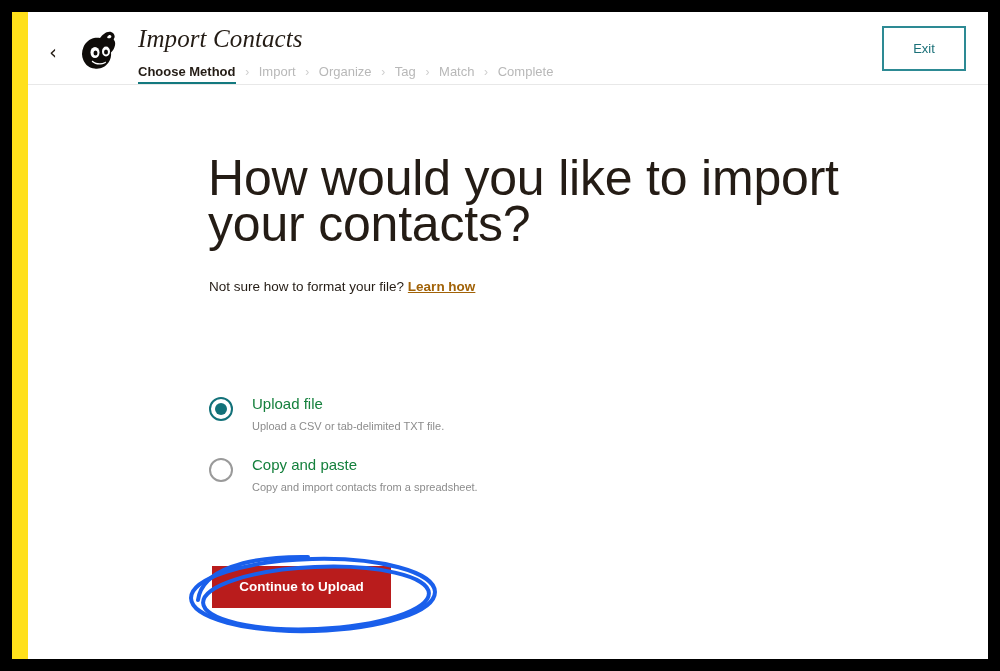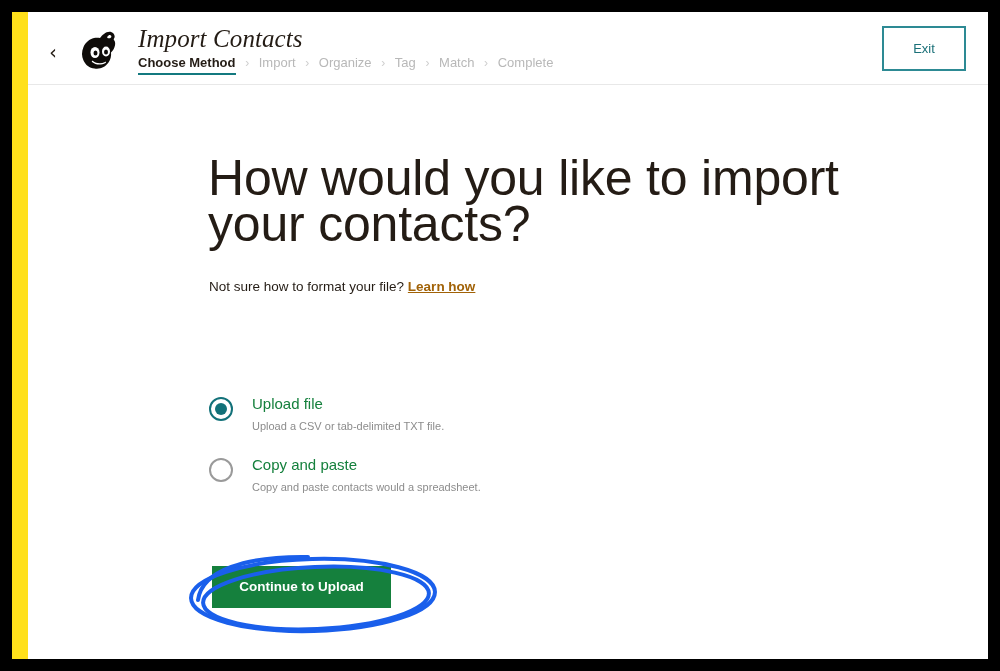--- a/index.html
+++ b/index.html
@@ -86,21 +86,21 @@
   .page-title {
     font-family: "Liberation Serif", serif;
     font-size: 25px;
     line-height: 30px;
     color: #241c15;
     letter-spacing: 0.1px;
     white-space: nowrap;
     font-style: italic;
   }
   .breadcrumb {
-    margin-top: 0;
+    margin-top: 9px;
     font-size: 13px;
     line-height: 18px;
     color: #b8b8b8;
     white-space: nowrap;
   }
   .crumb {
     display: inline-block;
   }
   .crumb.current {
     color: #241c15;
@@ -223,21 +223,21 @@
     top: 455px;
     width: 300px;
     height: 110px;
   }
   .cta-button {
     position: absolute;
     left: 44px;
     top: 26px;
     width: 179px;
     height: 42px;
-    background: #15803d;
+    background: #b91c1c;
     color: #ffffff;
     font-size: 13.5px;
     font-weight: bold;
     line-height: 42px;
     text-align: center;
     cursor: pointer;
   }
   .annotation {
     position: absolute;
     left: 0;
@@ -311,21 +311,21 @@
 
           <div class="option-row">
             <span class="radio on"></span>
             <div class="option-label">Upload file</div>
             <div class="option-desc">Upload a CSV or tab-delimited TXT file.</div>
           </div>
 
           <div class="option-row">
             <span class="radio off"></span>
             <div class="option-label">Copy and paste</div>
-            <div class="option-desc">Copy and paste contacts would a spreadsheet.</div>
+            <div class="option-desc">Copy and import contacts from a spreadsheet.</div>
           </div>
 
         </div>
 
         <div class="cta-wrap">
           <div class="cta-button">Continue to Upload</div>
           <svg class="annotation" viewBox="0 0 300 110">
             <ellipse cx="145" cy="55" rx="122" ry="36" fill="none" stroke="#1a5feb" stroke-width="4" stroke-linecap="round" transform="rotate(-1.5 145 55)"></ellipse>
             <ellipse cx="148" cy="58" rx="113" ry="31" fill="none" stroke="#1a5feb" stroke-width="4" stroke-linecap="round" transform="rotate(-2.5 148 58)"></ellipse>
             <path d="M30 60 C 34 30, 78 16, 140 17" fill="none" stroke="#1a5feb" stroke-width="4" stroke-linecap="round"></path>

